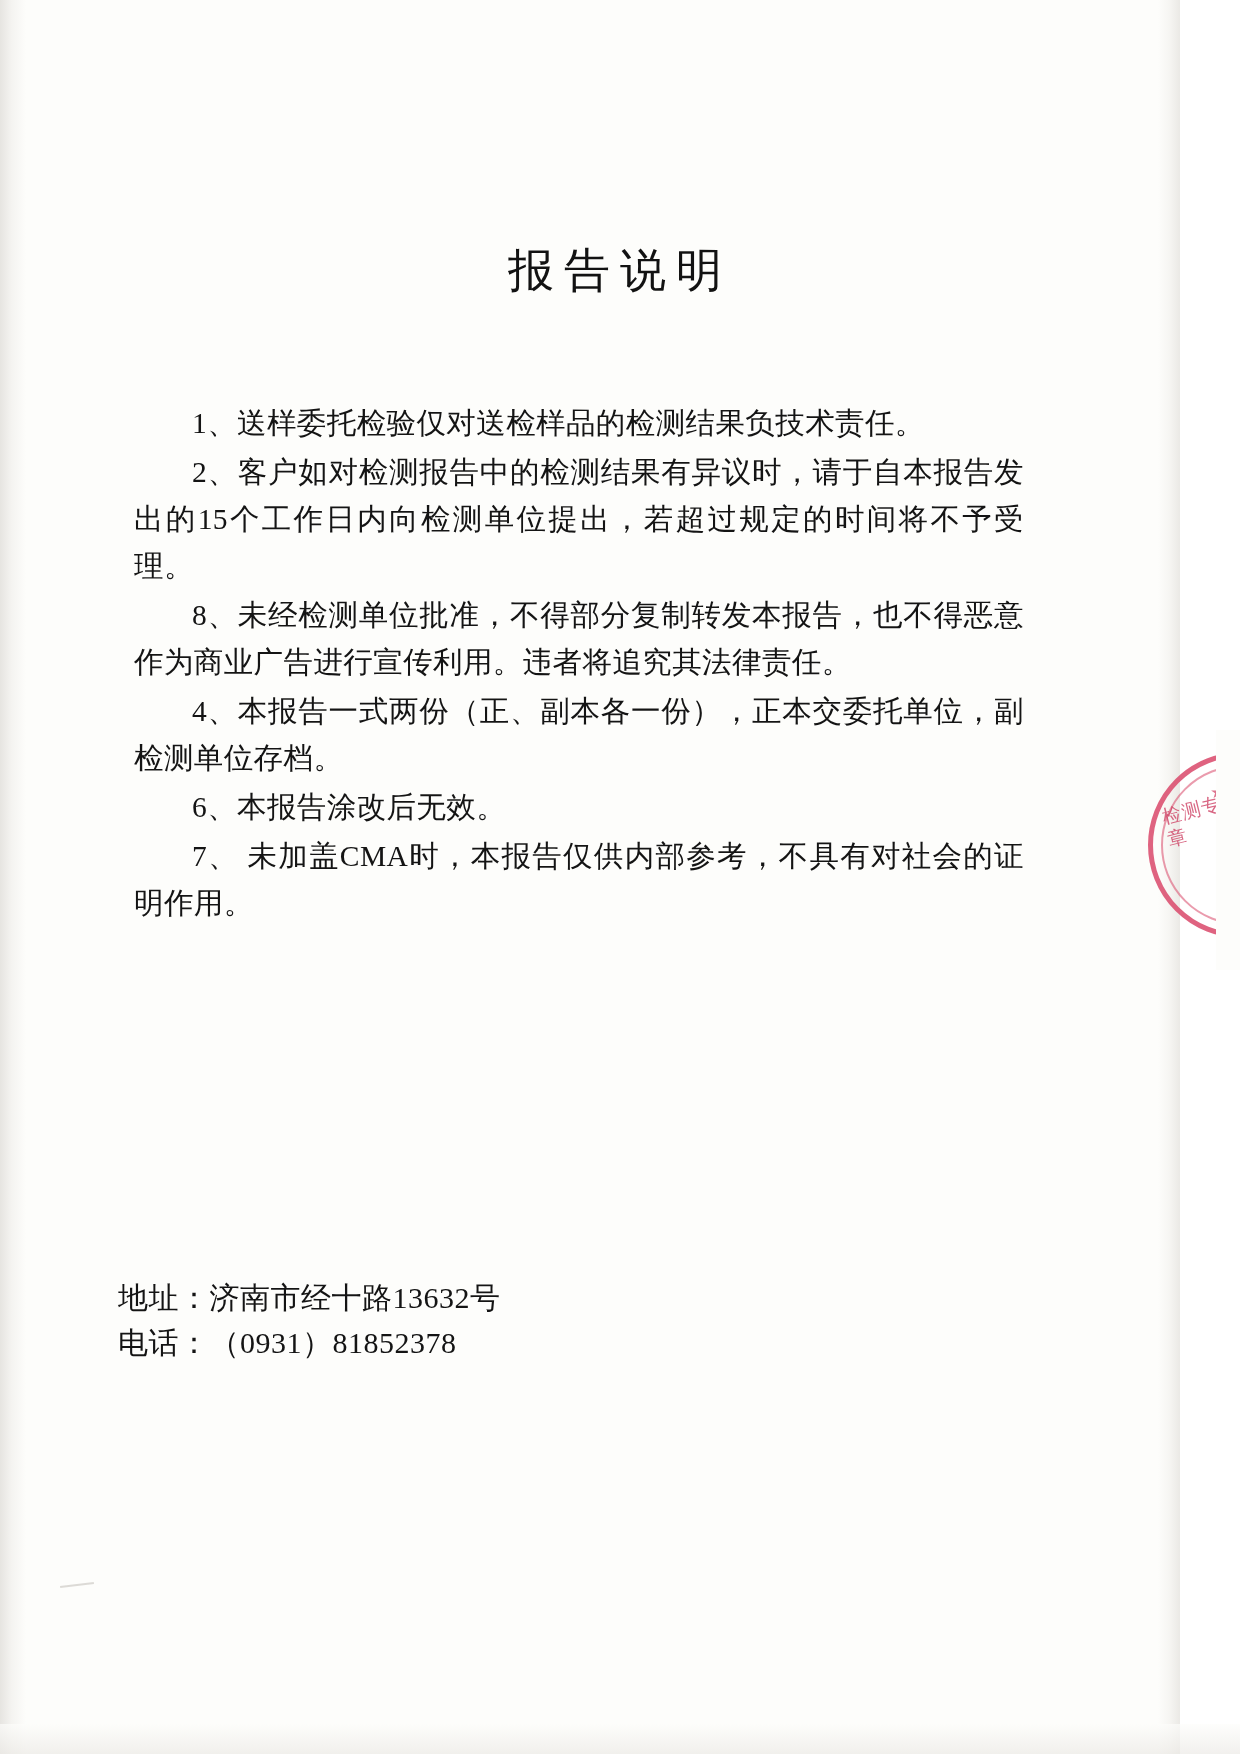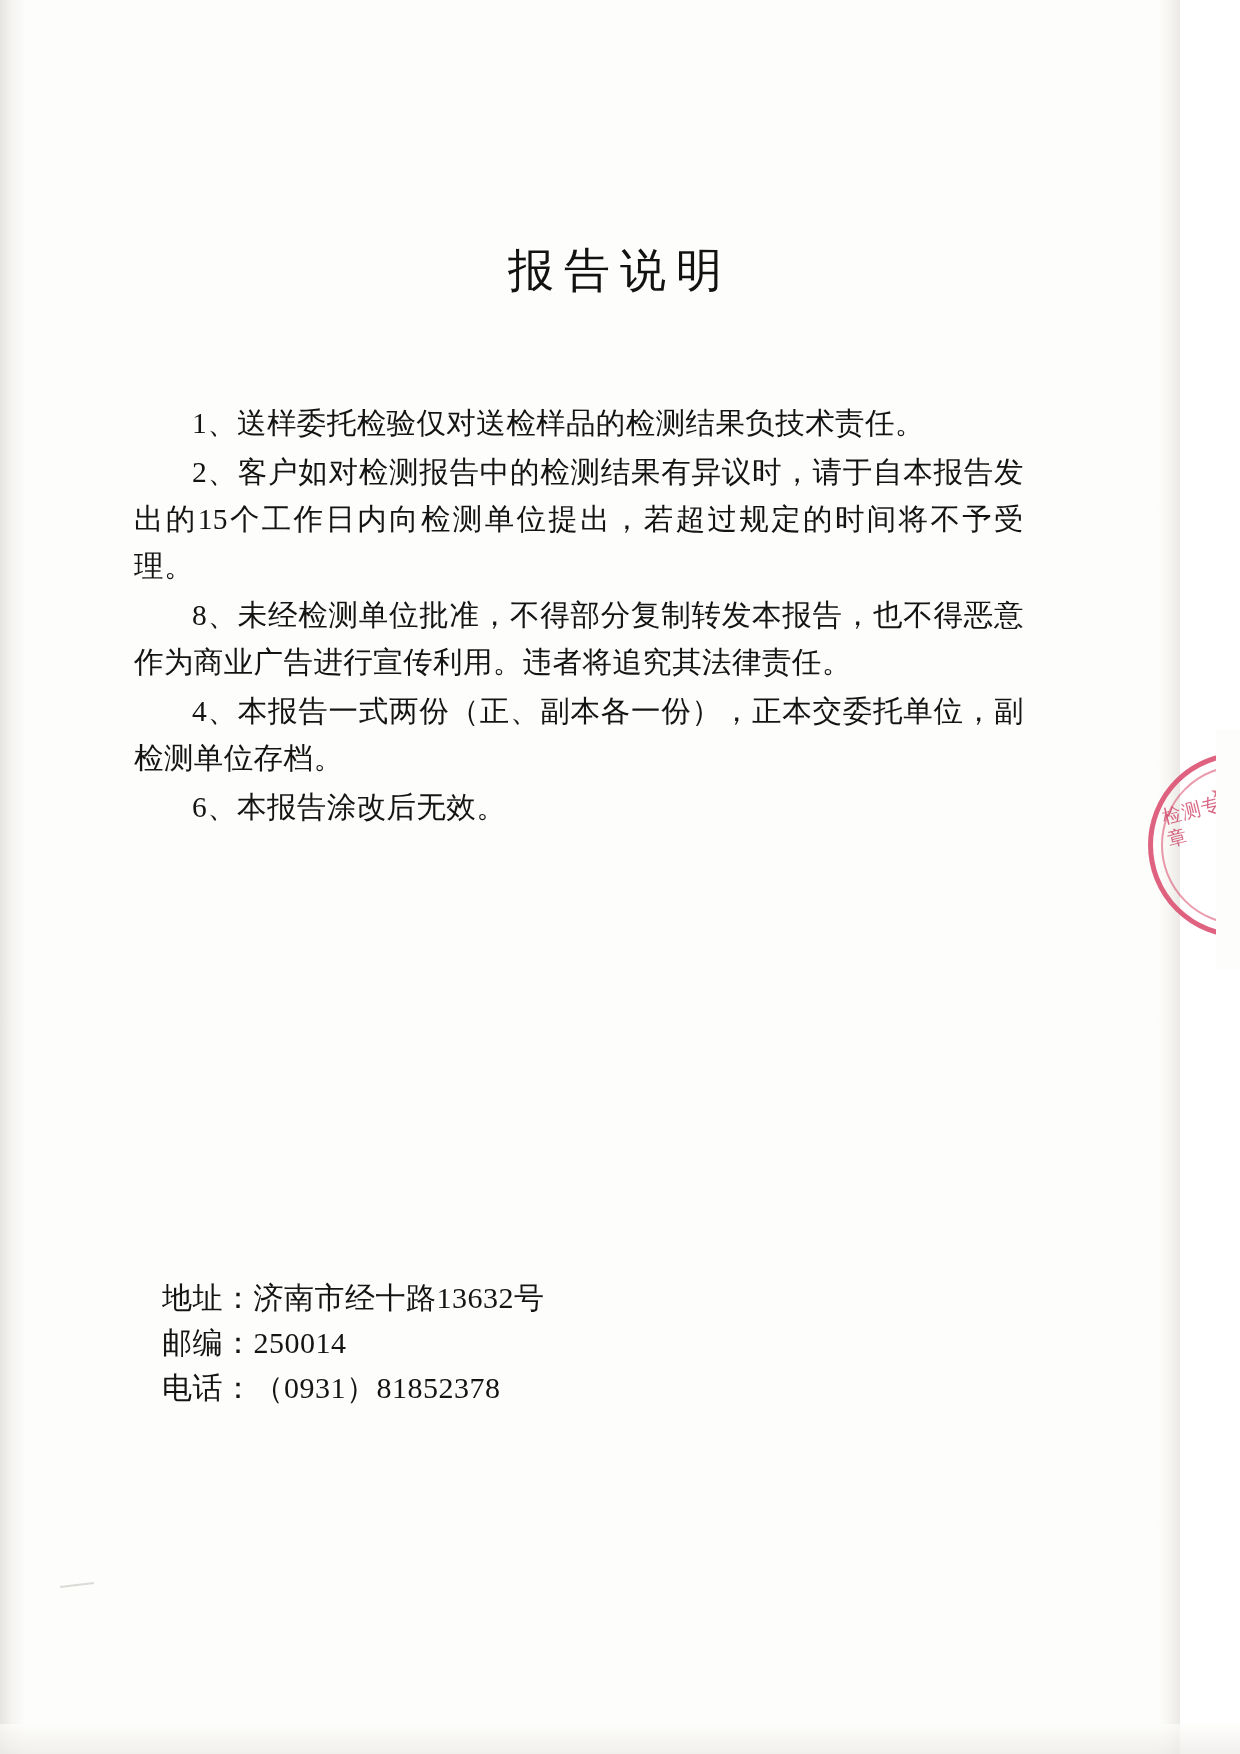--- a/index.html
+++ b/index.html
@@ -82,21 +82,20 @@
     text-align: justify;
     color: #141414;
     font-family: "Liberation Serif", serif;
   }
 
   .footer-block {
     position: absolute;
     left: 118px;
     top: 1275px;
     width: 760px;
-    margin-left: 44px;
   }
   .footer-line {
     font-size: 30px;
     line-height: 45px;
     letter-spacing: 0.5px;
     color: #141414;
     white-space: nowrap;
   }
 
   
@@ -165,35 +164,33 @@
   <div class="scan-mark-bl"></div>
 
   <div class="doc-title">报告说明</div>
 
   <div class="body-block">
     <p class="clause">1、送样委托检验仅对送检样品的检测结果负技术责任。</p>
     <p class="clause">2、客户如对检测报告中的检测结果有异议时，请于自本报告发出的15个工作日内向检测单位提出，若超过规定的时间将不予受理。</p>
     <p class="clause">8、未经检测单位批准，不得部分复制转发本报告，也不得恶意作为商业广告进行宣传利用。违者将追究其法律责任。</p>
     <p class="clause">4、本报告一式两份（正、副本各一份），正本交委托单位，副检测单位存档。</p>
     <p class="clause">6、本报告涂改后无效。</p>
+    <p class="clause">7、 未加盖CMA时，本报告仅供内部参考，不具有对社会的证明作用。</p>
   </div>
 
   <div class="stamp-wrap">
     <div class="stamp-ring"></div>
     <div class="stamp-ring inner"></div>
     <div class="stamp-star">★</div>
     <div class="stamp-text">检测专用章</div>
   </div>
   <div class="stamp-mask"></div>
 
   <div class="footer-block">
     <div class="footer-line">
       <span>地址：</span><span>济南市经十路13632号</span>
     </div>
     <div class="footer-line">
-      <span>邮编：</span><span>250014</span>
-    </div>
-    <div class="footer-line">
       <span>电话：</span><span>（0931）81852378</span>
     </div>
   </div>
 
 </div>
 
 </body></html>

